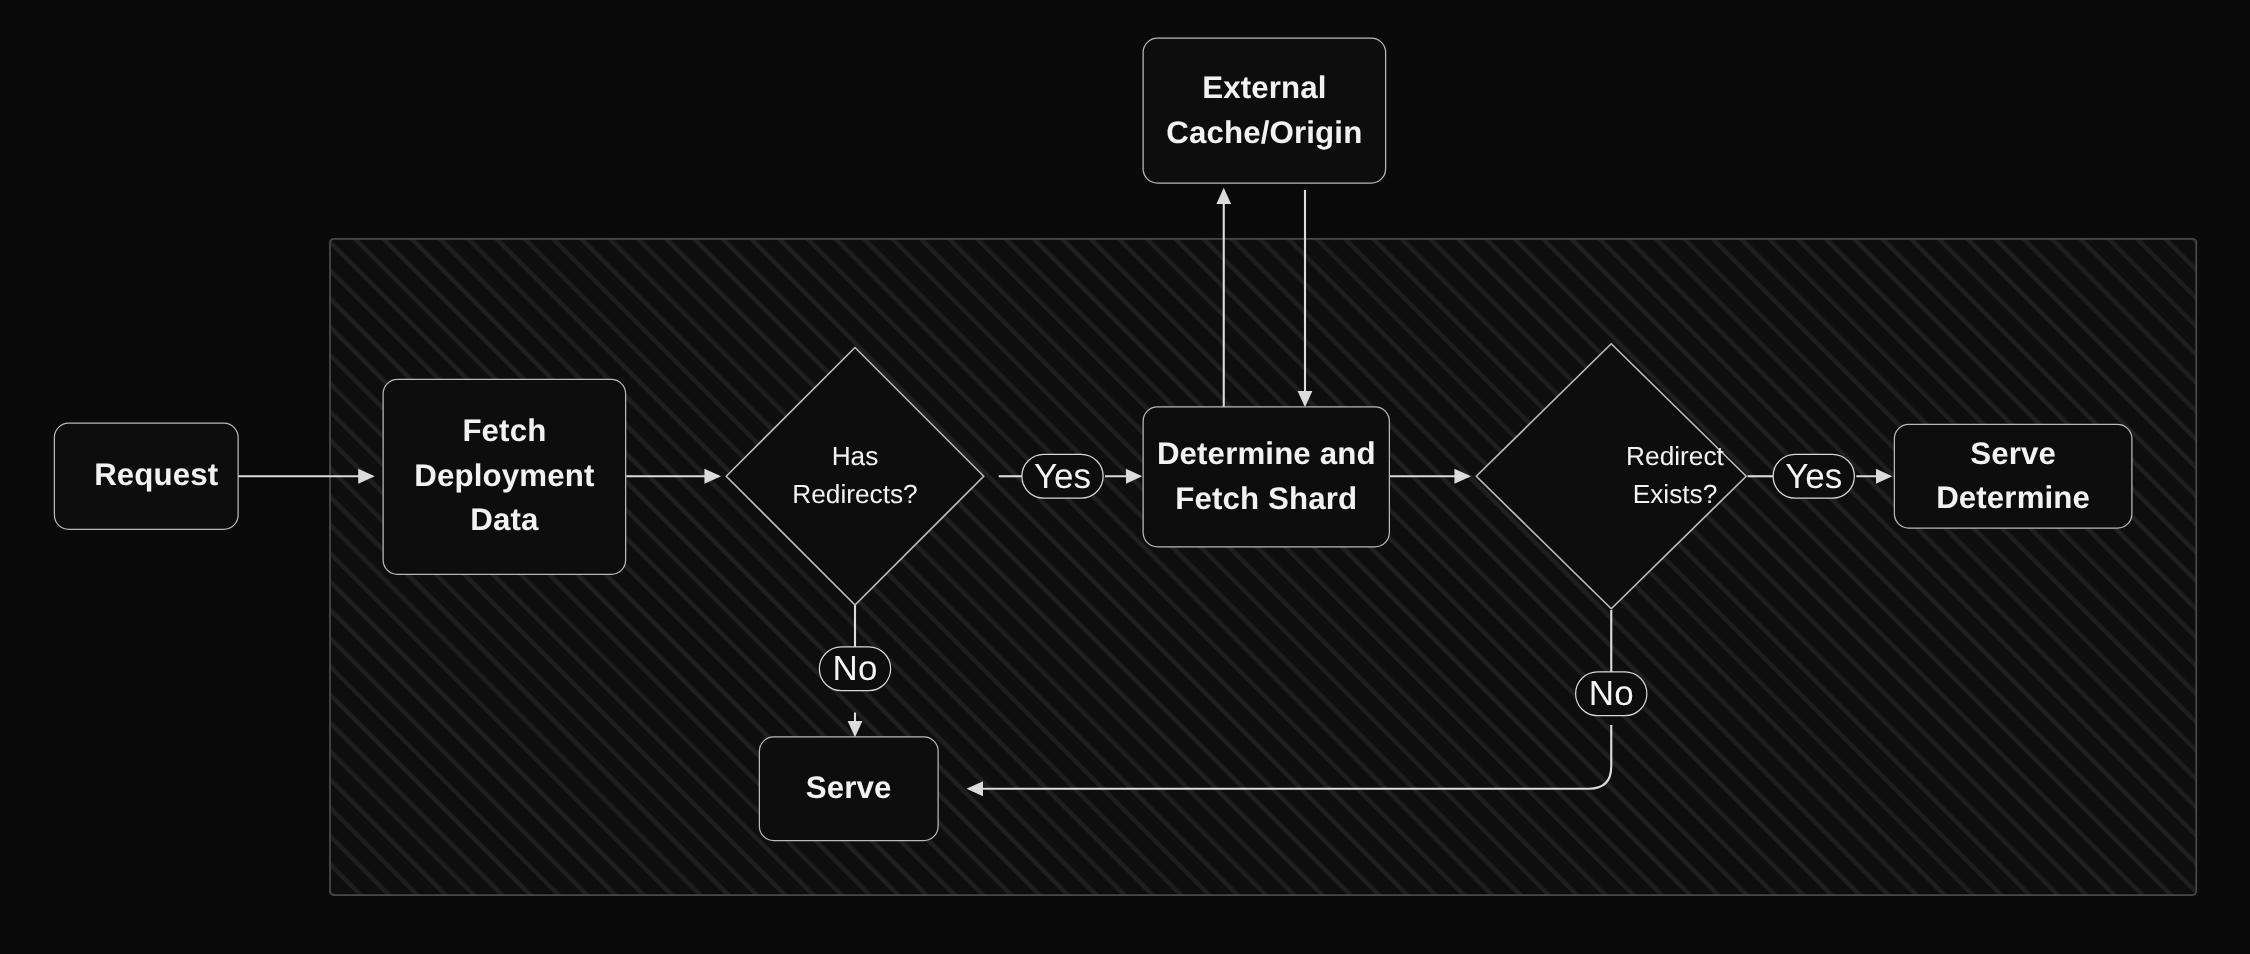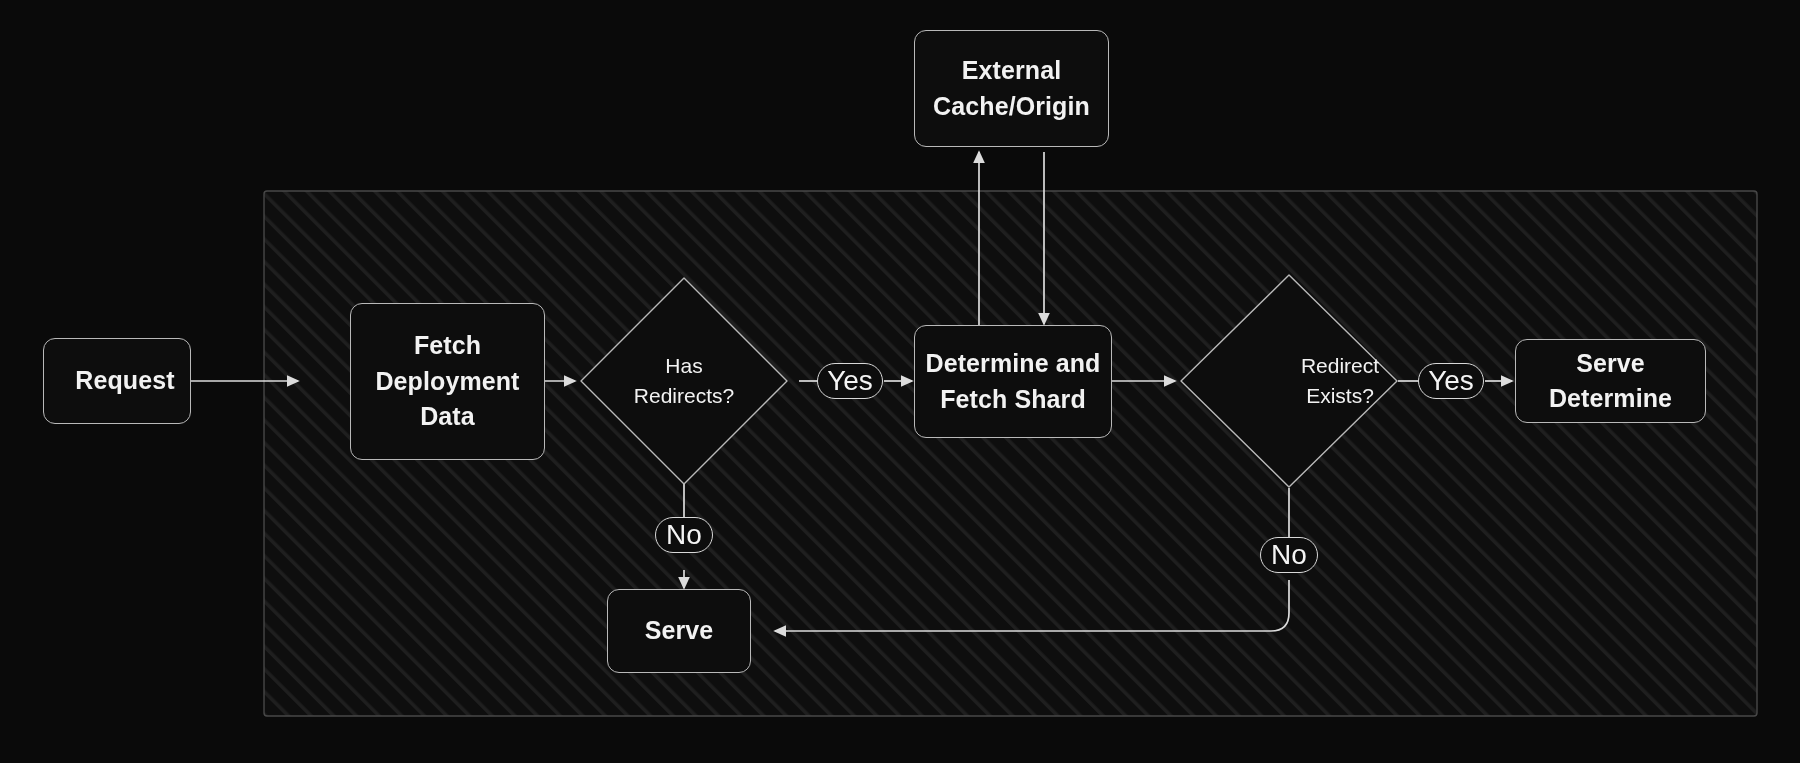--- a/index.html
+++ b/index.html
@@ -123,21 +123,21 @@
     <g fill="#0d0d0d" stroke="#b9b9b9" stroke-width="1.4" stroke-linejoin="round">
       <path d="M 684 278 L 787 381 L 684 484 L 581 381 Z"></path>
       <path d="M 1289 275 L 1397 381 L 1289 487 L 1181 381 Z"></path>
     </g>
   </svg>
 
   <div class="node" style="left:43px; top:338px; width:148px; height:86px;padding-left:16px;">
     <span>Request</span>
   </div>
 
-  <div class="node" style="left:306px; top:303px; width:195px; height:157px;margin-left:44px;">
+  <div class="node" style="left:306px; top:303px; width:195px; height:157px;">
     <span>Fetch
 Deployment
 Data</span>
   </div>
 
   <div class="diamond-wrap" style="left:581px; top:278px; width:206px; height:206px;">
     <span class="diamond-label">Has
 Redirects?</span>
   </div>
 

